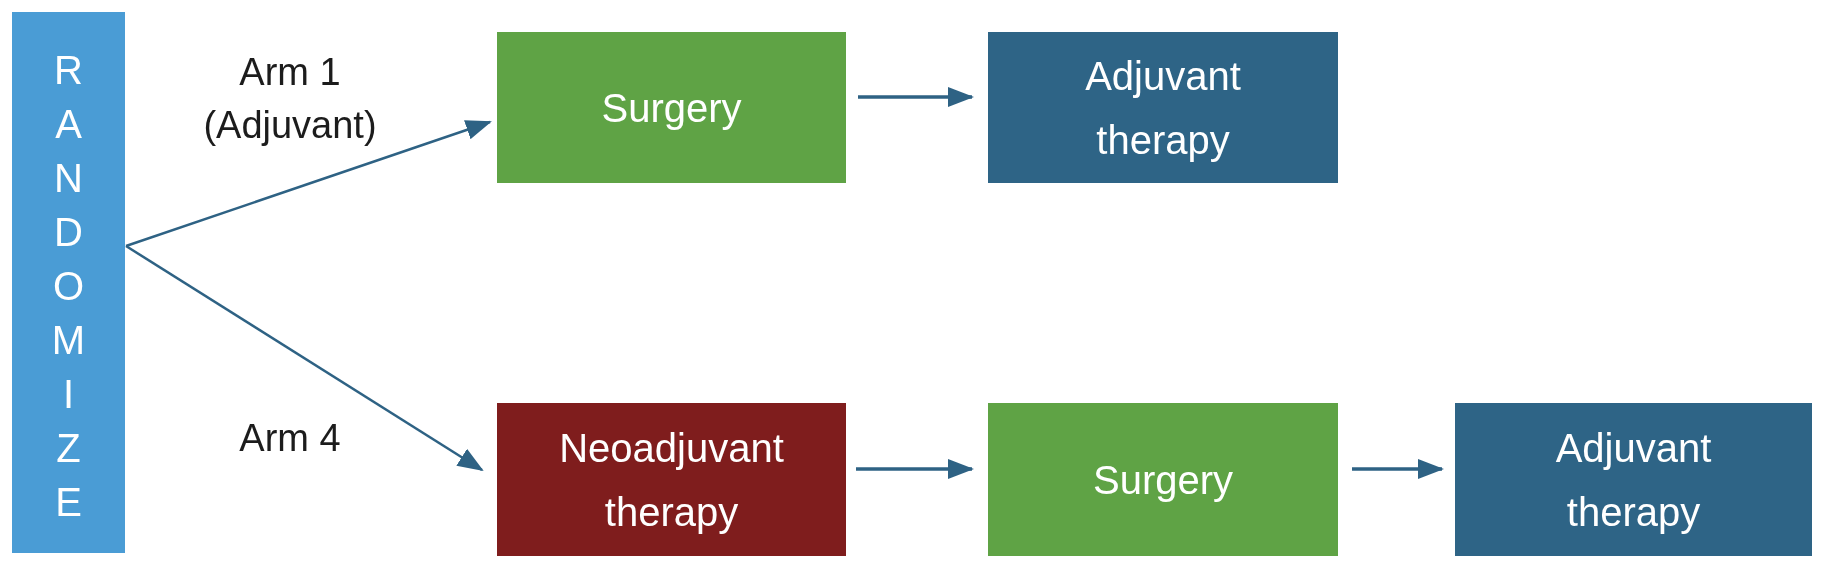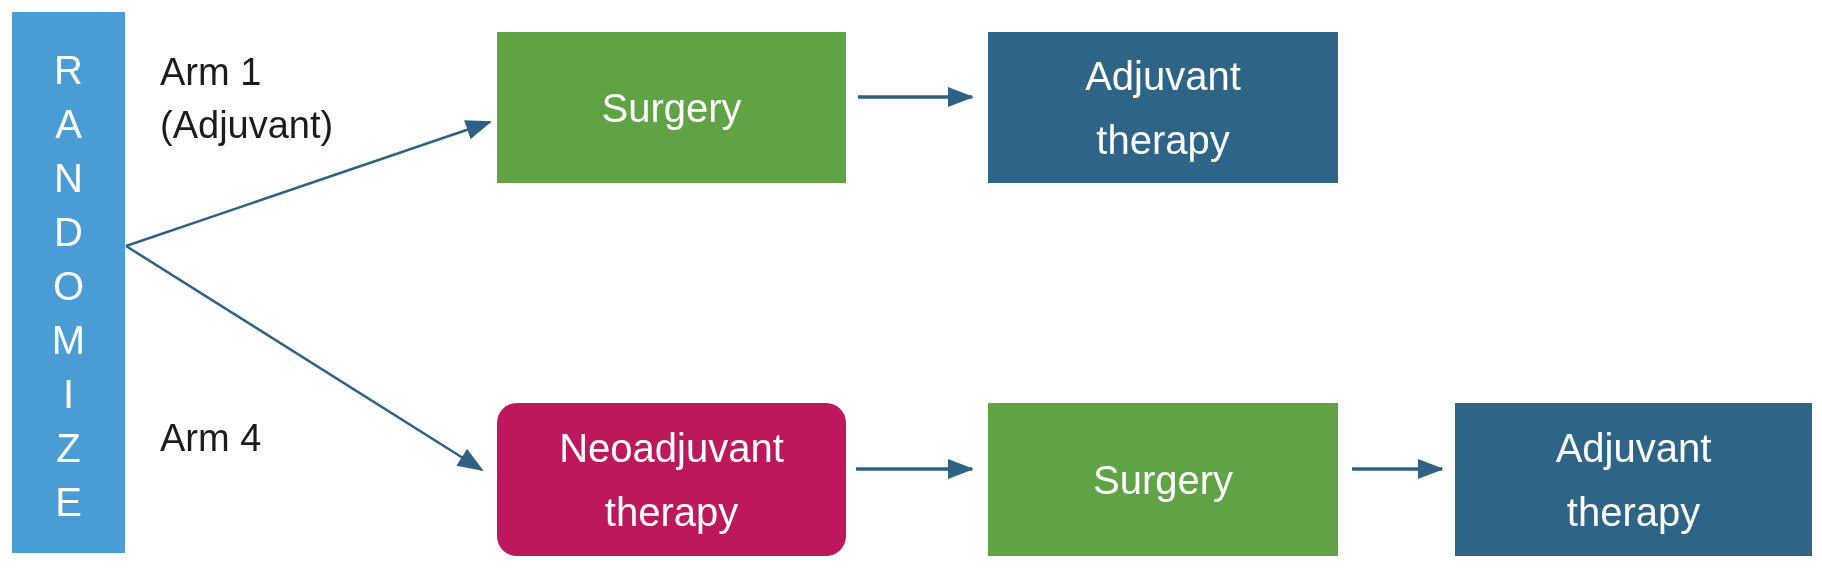--- a/index.html
+++ b/index.html
@@ -30,21 +30,21 @@
   }
   .randomize span {
     color: #ffffff;
     font-size: 40px;
     line-height: 54px;
     text-align: center;
   }
   .arm-label {
     position: absolute;
     width: 260px;
-    text-align: left;
+    text-align: center;
     color: #1c1c1c;
     font-size: 38px;
   }
   .arm-label div { line-height: 53px; }
   .arm-label.arm1 { left: 160px; top: 46px; }
   .arm-label.arm2 { left: 160px; top: 412px; }
   .node {
     position: absolute;
     display: flex;
     flex-direction: column;
@@ -102,21 +102,21 @@
 
   <div class="node row1 col1" style="background-color: rgb(95, 163, 69);">
     <div class="node-line">Surgery</div>
   </div>
 
   <div class="node row1 col2" style="background-color: rgb(46, 100, 134);">
     <div class="node-line">Adjuvant</div>
     <div class="node-line">therapy</div>
   </div>
 
-  <div class="node row2 col1" style="background-color: #be185d; border-radius: 20px;">
+  <div class="node row2 col1" style="background-color: #7f1d1d;">
     <div class="node-line">Neoadjuvant</div>
     <div class="node-line">therapy</div>
   </div>
 
   <div class="node row2 col2" style="background-color: rgb(95, 163, 69);">
     <div class="node-line">Surgery</div>
   </div>
 
   <div class="node row2 col3" style="background-color: rgb(46, 100, 134);">
     <div class="node-line">Adjuvant</div>

